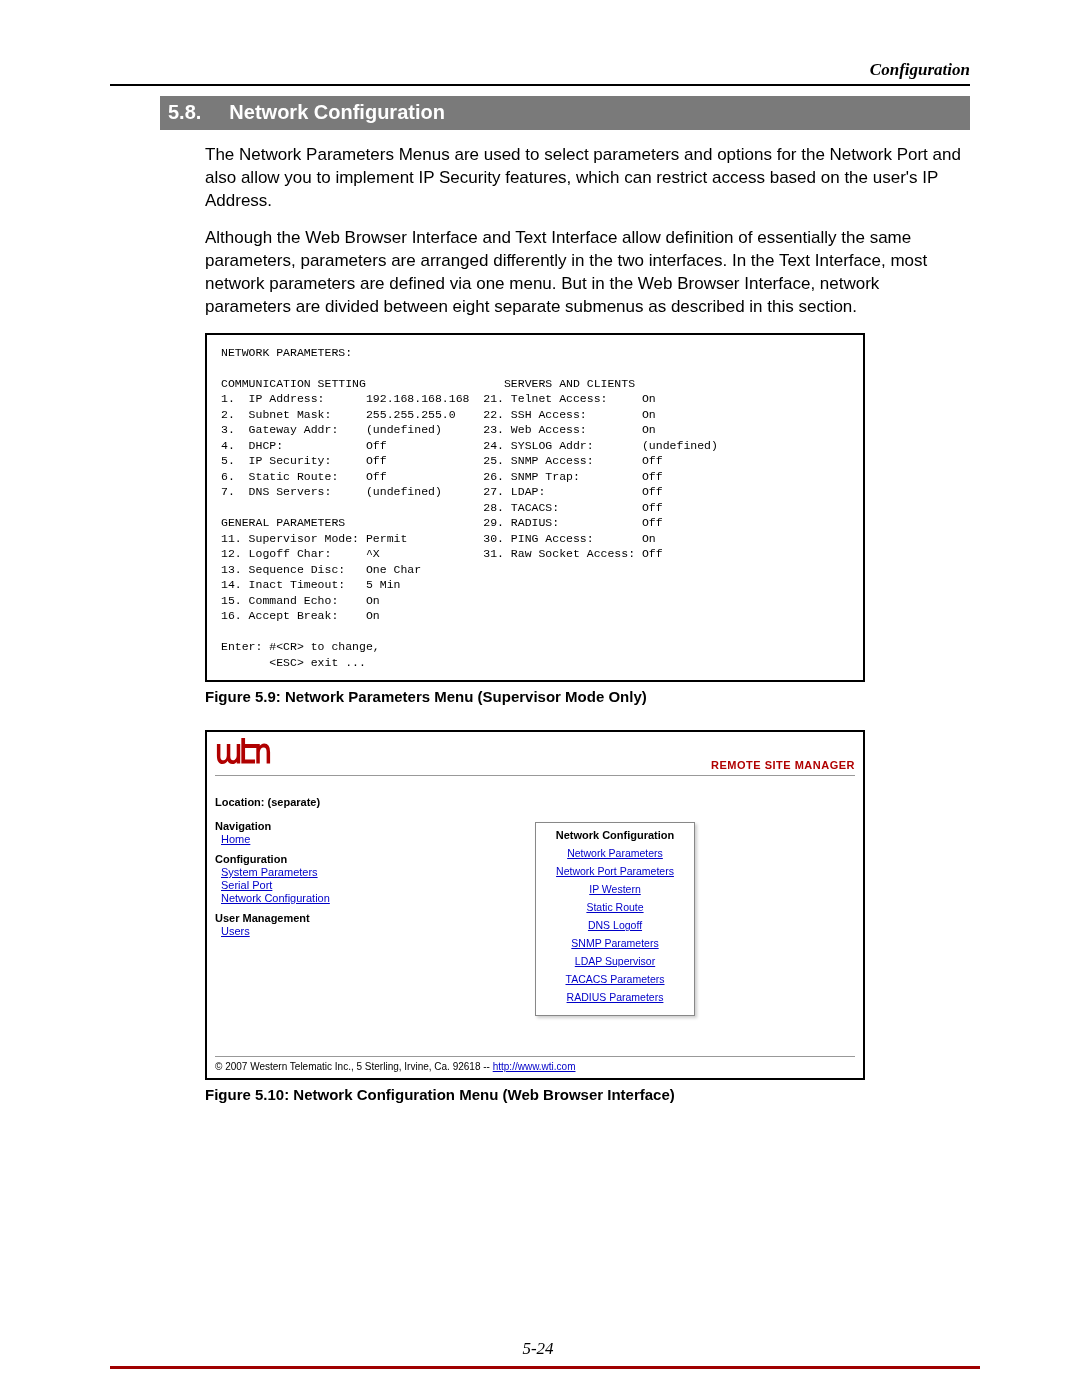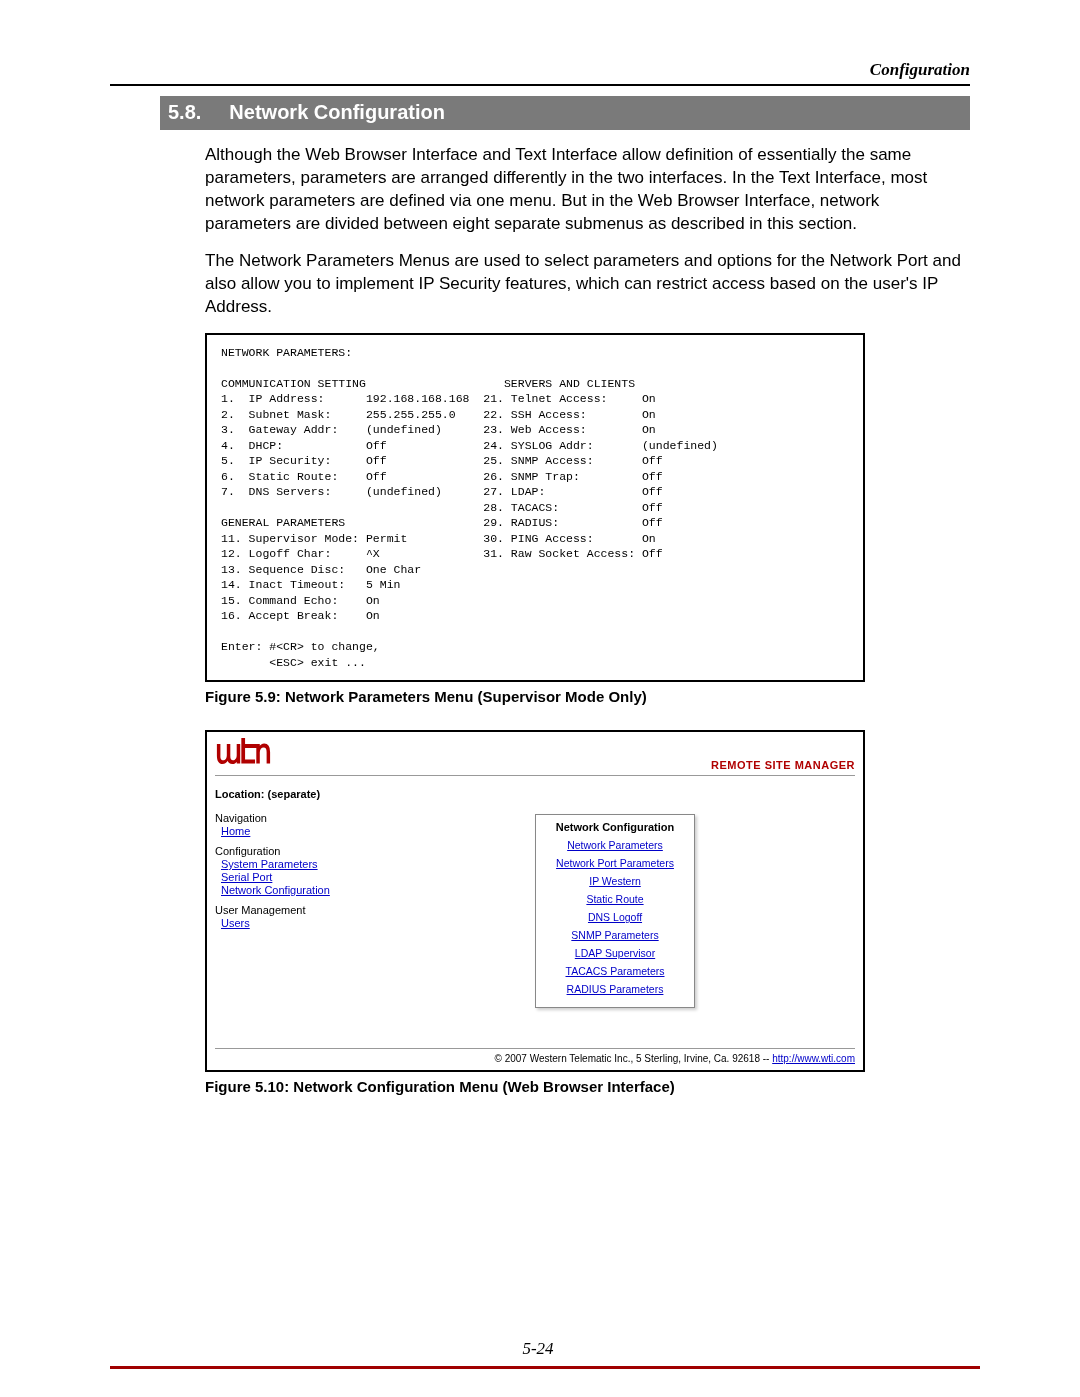--- a/index.html
+++ b/index.html
@@ -72,51 +72,51 @@
     font-size: 11px;
     background:#fff;
   }
   .web-fig-inner { padding: 6px 8px 4px 8px; }
   .logo-row {
     display: flex;
     justify-content: space-between;
     align-items: flex-end;
     border-bottom: 1px solid #999;
     padding-bottom: 4px;
-    margin-bottom: 12px;
+    margin-bottom: 20px;
   }
   .logo {
     font-family: "Segoe UI", Arial, sans-serif;
     color: #b00000;
     font-weight: bold;
     font-size: 28px;
     letter-spacing: -3px;
   }
   .logo span.bar { display:inline-block; transform: scaleY(1.2) translateY(-2px);}
   .rsm-label { color:#b00000; font-weight:bold; font-size:11px; letter-spacing:0.5px;}
   .loc-line { font-size:11px; font-weight:bold; margin:6px 0 10px 0;}
   .web-body { display:flex; gap:10px; min-height:230px;}
   .nav-col { width:150px; }
-  .nav-head { font-weight:normal; font-size:11px; margin-top:2px;}
+  .nav-head { font-weight:bold; font-size:11px; margin-top:2px;}
   .nav-link { color:#0000c8; text-decoration:underline; font-size:11px; display:block; margin:1px 0 1px 6px;}
   .center-col { flex:1; display:flex; justify-content:center; align-items:flex-start; }
   .net-panel {
     border:1px solid #888;
     box-shadow: 2px 2px 3px rgba(0,0,0,0.2);
     width:150px;
     padding:6px 4px;
     text-align:center;
     background:#fff;
     margin-top:4px;
   }
   .net-panel-title { font-weight:bold; font-size:11px; margin-bottom:6px;}
   .net-panel a { display:block; color:#0000c8; text-decoration:underline; font-size:10.5px; margin:6px 0;}
   .web-footer {
     border-top:1px solid #999;
-    text-align:right;
+    text-align:left;
     font-size:10px;
     padding:4px 0 2px 0;
     margin-top:8px;
   }
   .web-footer a { color:#0000c8; text-decoration:underline;}
   .page-number {
     position:absolute;
     bottom:38px;
     left:0; right:4px;
     text-align:center;
@@ -136,22 +136,22 @@
 
 <div class="page">
 
   <div class="header-line">Configuration</div>
   <hr class="hr-top">
 
   <div class="section-bar">
     <span class="num">5.8.</span><span>Network Configuration</span>
   </div>
 
+  <p class="body-text">The Network Parameters Menus are used to select parameters and options for the Network Port and also allow you to implement IP Security features, which can restrict access based on the user's IP Address.</p>
   <p class="body-text">Although the Web Browser Interface and Text Interface allow definition of essentially the same parameters, parameters are arranged differently in the two interfaces.  In the Text Interface, most network parameters are defined via one menu.  But in the Web Browser Interface, network parameters are divided between eight separate submenus as described in this section.</p>
-  <p class="body-text">The Network Parameters Menus are used to select parameters and options for the Network Port and also allow you to implement IP Security features, which can restrict access based on the user's IP Address.</p>
 
   <div class="figure-box">NETWORK PARAMETERS:
 
 COMMUNICATION SETTING                    SERVERS AND CLIENTS
 1.  IP Address:      192.168.168.168  21. Telnet Access:     On
 2.  Subnet Mask:     255.255.255.0    22. SSH Access:        On
 3.  Gateway Addr:    (undefined)      23. Web Access:        On
 4.  DHCP:            Off              24. SYSLOG Addr:       (undefined)
 5.  IP Security:     Off              25. SNMP Access:       Off
 6.  Static Route:    Off              26. SNMP Trap:         Off

